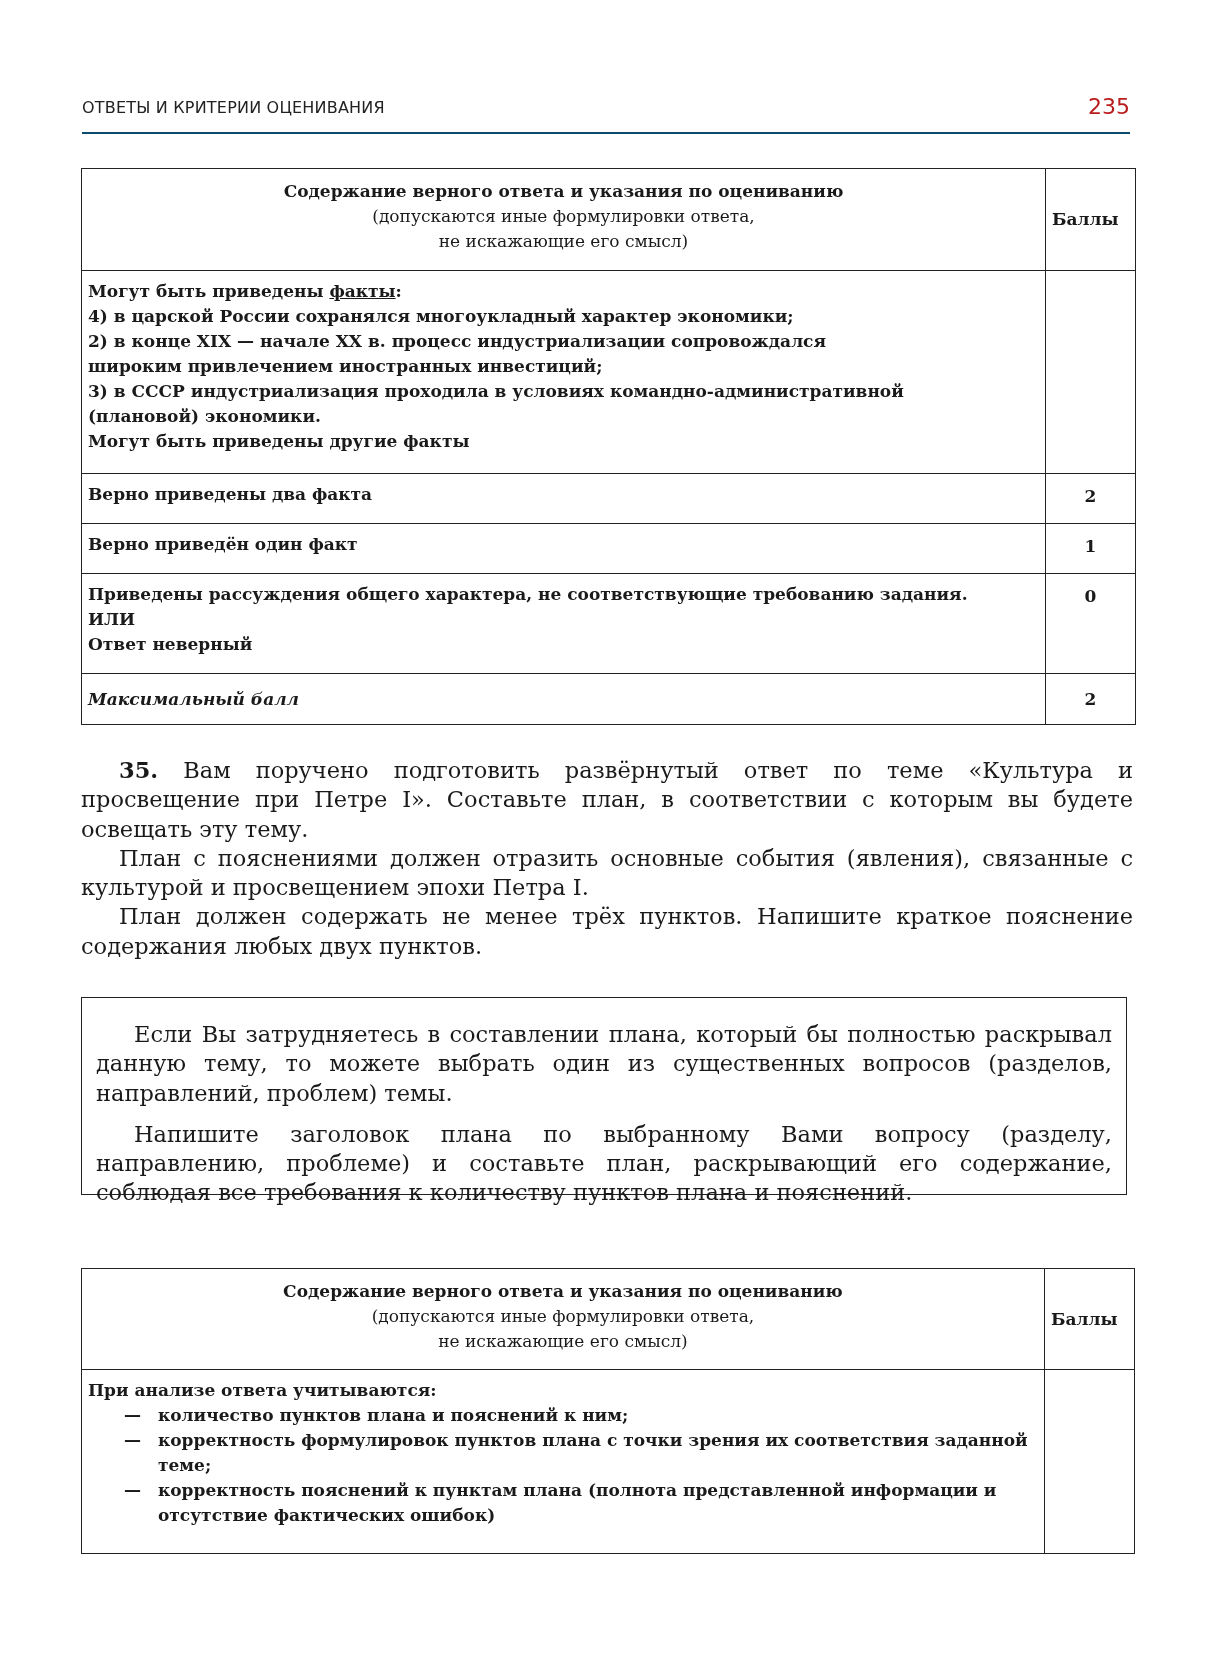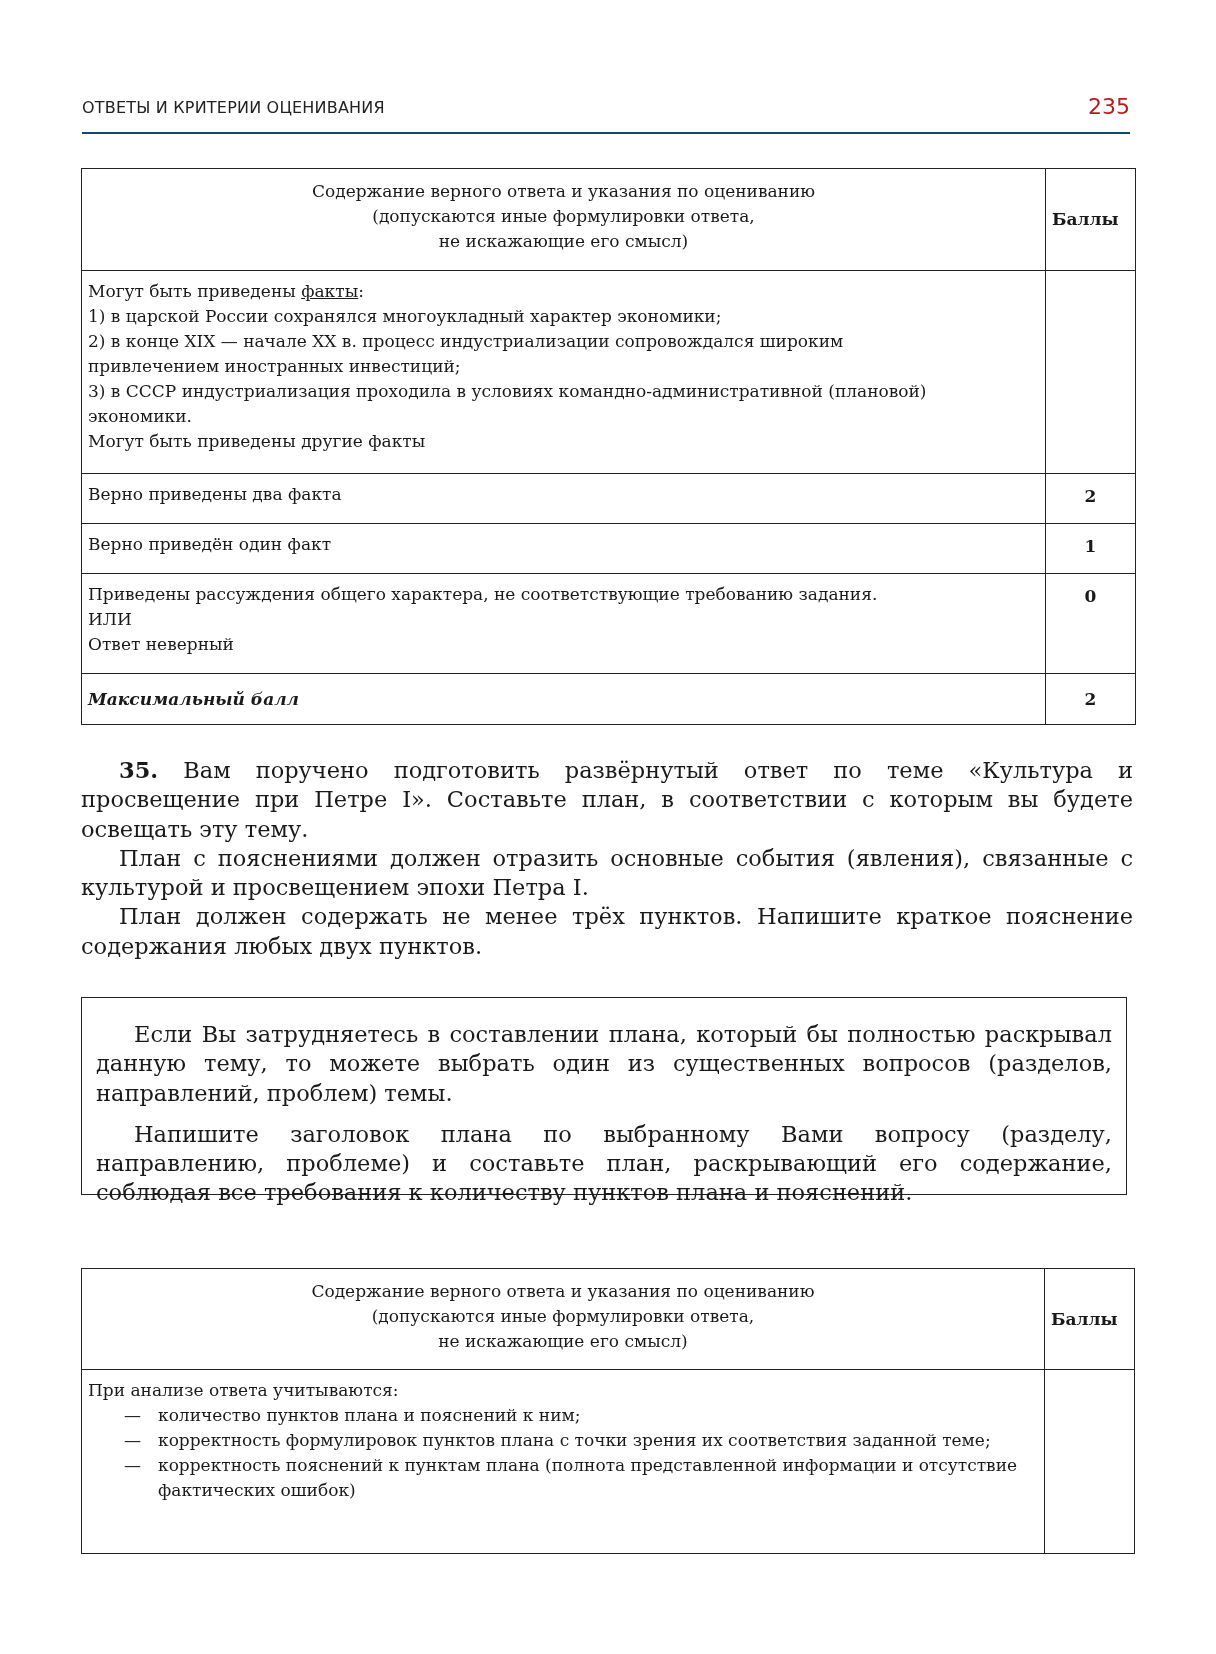--- a/index.html
+++ b/index.html
@@ -25,25 +25,25 @@
     position: absolute; left: 81px; width: 1054px;
     border-collapse: collapse; table-layout: fixed;
     font-size: 17px; line-height: 25px;
   }
   table.crit td, table.crit th {
     border: 1.6px solid #222; vertical-align: top; padding: 0 6px;
   }
   table.crit col.c1 { width: 964px; }
   table.crit col.c2 { width: 90px; }
   .hdr-cell { text-align: center; font-weight: normal; padding-top: 10px !important; }
-  .hdr-cell .bold { font-weight: normal; display: block; }
+  .hdr-cell .bold { font-weight: bold; display: block; }
   .hdr-cell span { display: block; }
   .hdr-score { vertical-align: middle !important; font-weight: bold; margin-top: 44px; }
   .score { text-align: center; font-weight: bold; padding-top: 10px !important; }
-  .cell-text { padding-top: 8px !important; }
+  .cell-text { padding-top: 8px !important; font-weight: bold; }
   .cell-text div { display: block; }
   .u { text-decoration: underline; }
   .max-label { font-style: italic; font-weight: bold; vertical-align: middle !important; padding-right: 12px !important; }
   .max-score { text-align: center; font-weight: bold; vertical-align: middle !important; }
 
   .task {
     position: absolute; left: 81px; top: 756px; width: 1052px;
     font-size: 22.5px; line-height: 29.3px; text-align: justify;
   }
   .task p { margin: 0; text-indent: 38px; }
@@ -79,21 +79,21 @@
     <td class="hdr-cell">
       <span class="bold">Содержание верного ответа и указания по оцениванию</span>
       <span>(допускаются иные формулировки ответа,</span>
       <span>не искажающие его смысл)</span>
     </td>
     <td class="hdr-score">Баллы</td>
   </tr>
   <tr style="height:203px;">
     <td class="cell-text">
       <div><span>Могут быть приведены </span><span class="u">факты</span><span>:</span></div>
-      <div>1) в царской России сохранялся многоукладный характер экономики;</div>
+      <div>4) в царской России сохранялся многоукладный характер экономики;</div>
       <div style="width:820px;">2) в конце XIX — начале XX в. процесс индустриализации сопровождался широким привлечением иностранных инвестиций;</div>
       <div style="width:920px;">3) в СССР индустриализация проходила в условиях командно-административной (плановой) экономики.</div>
       <div>Могут быть приведены другие факты</div>
     </td>
     <td></td>
   </tr>
   <tr style="height:50px;">
     <td class="cell-text">Верно приведены два факта</td>
     <td class="score">2</td>
   </tr>

